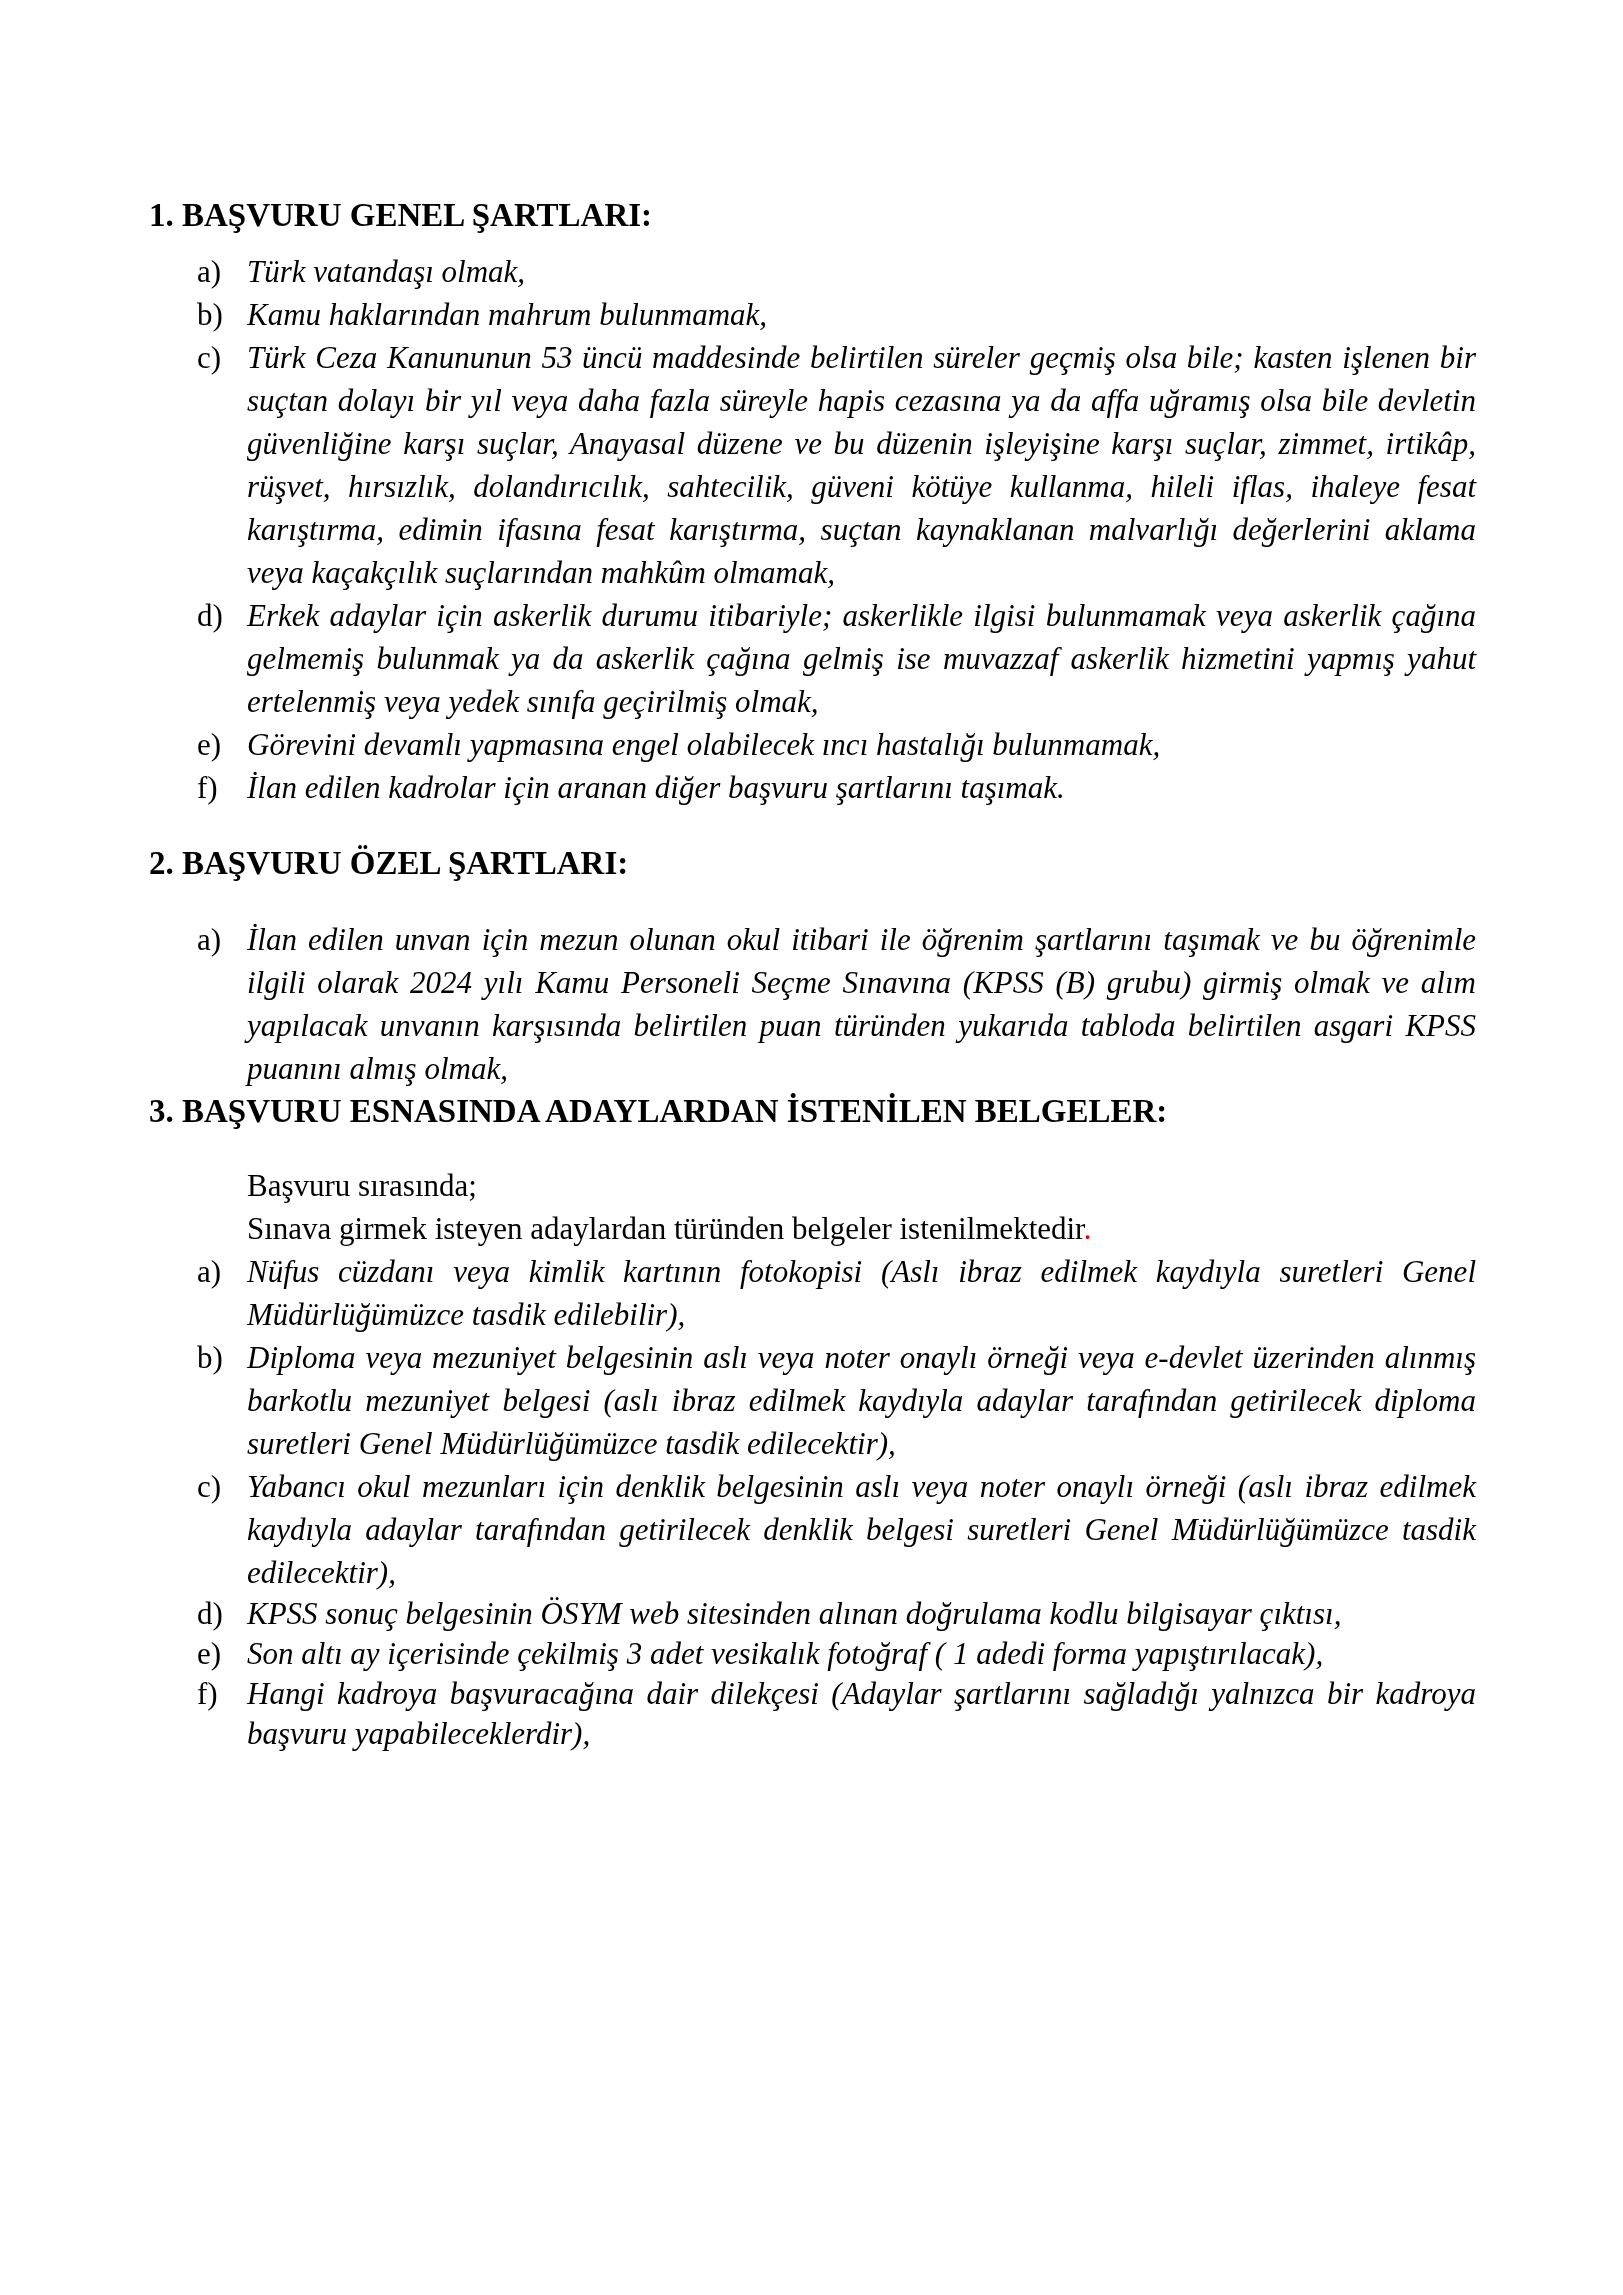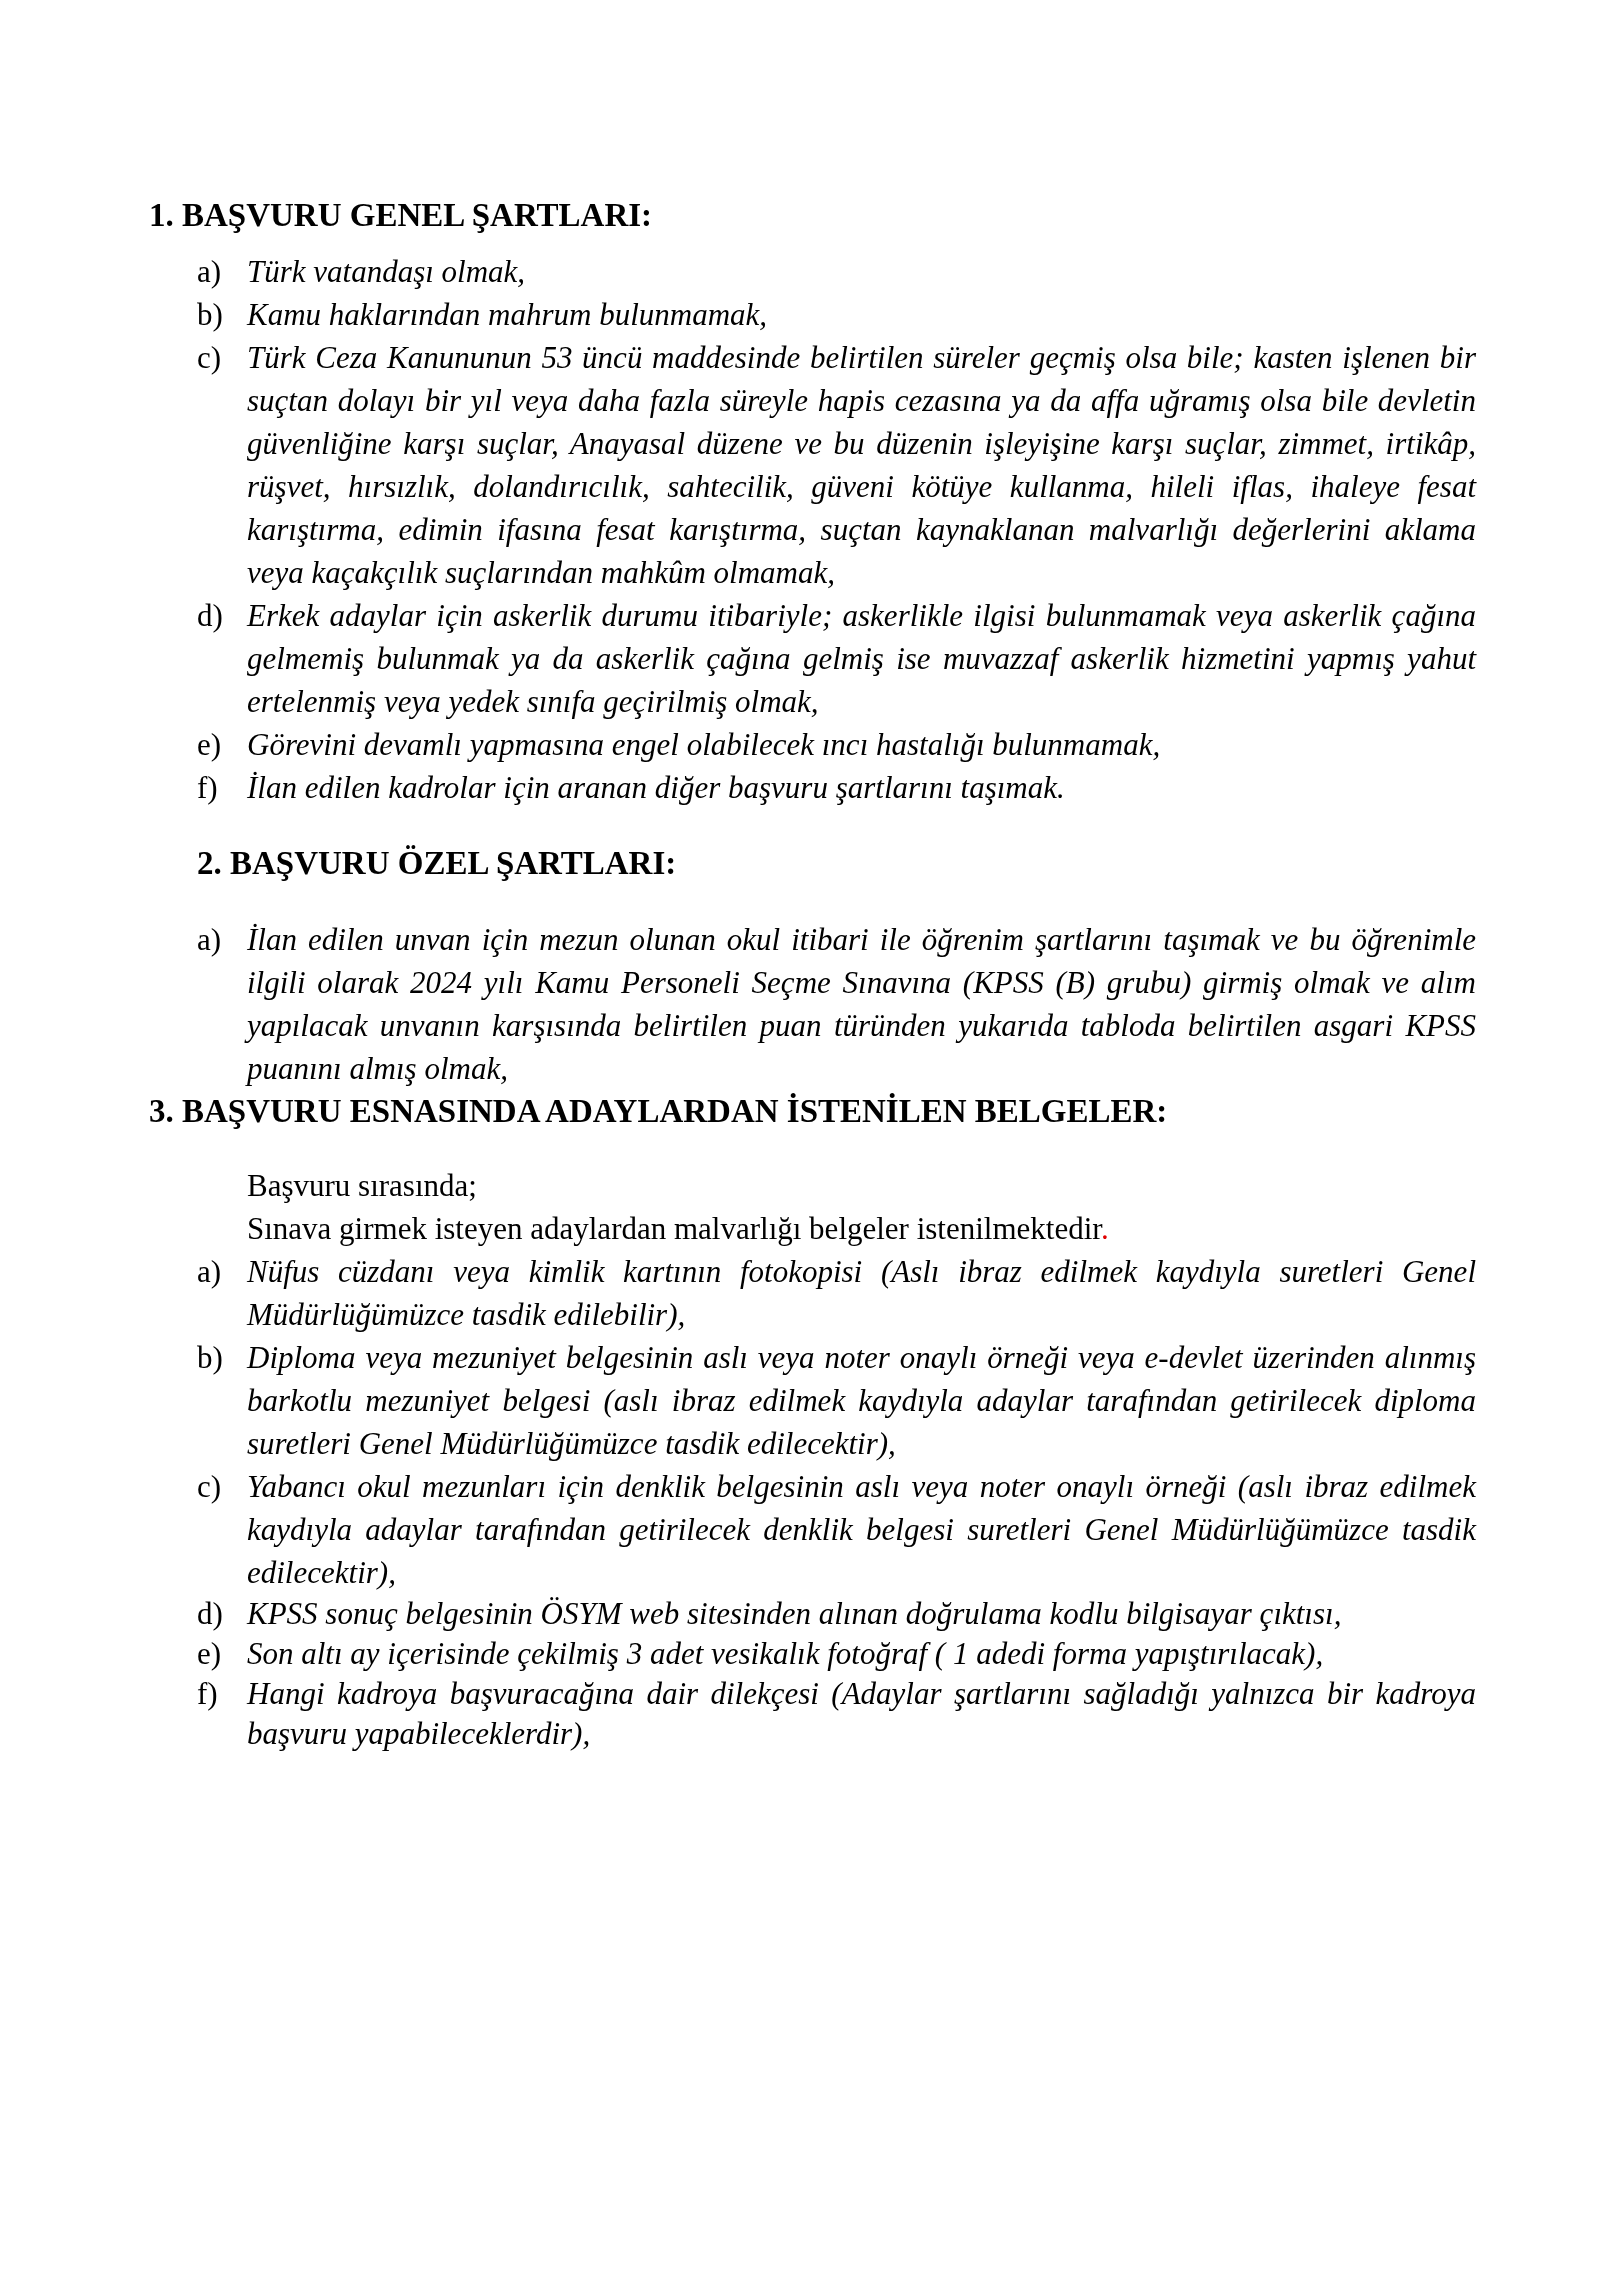--- a/index.html
+++ b/index.html
@@ -60,21 +60,21 @@
     position: absolute;
     left: 48px;
     top: 0;
   }
   .item .text { display: block; font-style: italic; }
   .tight .item, .tight.plain-line { line-height: 40px; }
   .red-dot { color: #e00000; }
 
   
   .s1-heading { margin-bottom: 13px; }
-  .s2-heading { margin-top: 33px; margin-bottom: 33px; margin-left: 48px; }
+  .s2-heading { margin-top: 33px; margin-bottom: 33px; }
   .s3-heading { margin-bottom: 31px; }
 </style>
 </head>
 <body>
 
 <div class="page">
 
   <section>
     <h2 class="heading s1-heading">1. BAŞVURU GENEL ŞARTLARI:</h2>
     <ul class="list">
@@ -111,21 +111,21 @@
       <li class="item">
         <span class="label">a)</span>
         <span class="text">İlan edilen unvan için mezun olunan okul itibari ile öğrenim şartlarını taşımak ve bu öğrenimle ilgili olarak 2024 yılı Kamu Personeli Seçme Sınavına (KPSS (B) grubu) girmiş olmak ve alım yapılacak unvanın karşısında belirtilen puan türünden yukarıda tabloda belirtilen asgari KPSS puanını almış olmak,</span>
       </li>
     </ul>
   </section>
 
   <section>
     <h2 class="heading s3-heading">3. BAŞVURU ESNASINDA ADAYLARDAN İSTENİLEN BELGELER:</h2>
     <p class="plain-line">Başvuru sırasında;</p>
-    <p class="plain-line"><span>Sınava girmek isteyen adaylardan malvarlığı belgeler istenilmektedir</span><span class="red-dot">.</span></p>
+    <p class="plain-line"><span>Sınava girmek isteyen adaylardan türünden belgeler istenilmektedir</span><span class="red-dot">.</span></p>
     <ul class="list">
       <li class="item">
         <span class="label">a)</span>
         <span class="text">Nüfus cüzdanı veya kimlik kartının fotokopisi (Aslı ibraz edilmek kaydıyla suretleri Genel Müdürlüğümüzce tasdik edilebilir),</span>
       </li>
       <li class="item">
         <span class="label">b)</span>
         <span class="text">Diploma veya mezuniyet belgesinin aslı veya noter onaylı örneği veya e-devlet üzerinden alınmış barkotlu mezuniyet belgesi (aslı ibraz edilmek kaydıyla adaylar tarafından getirilecek diploma suretleri Genel Müdürlüğümüzce tasdik edilecektir),</span>
       </li>
       <li class="item">

